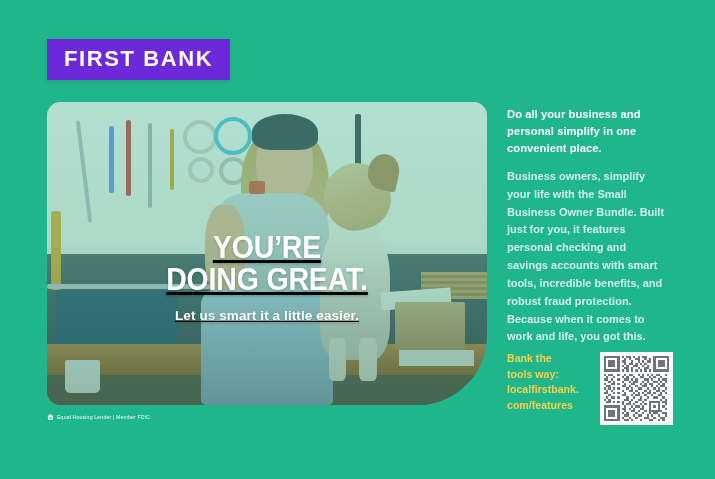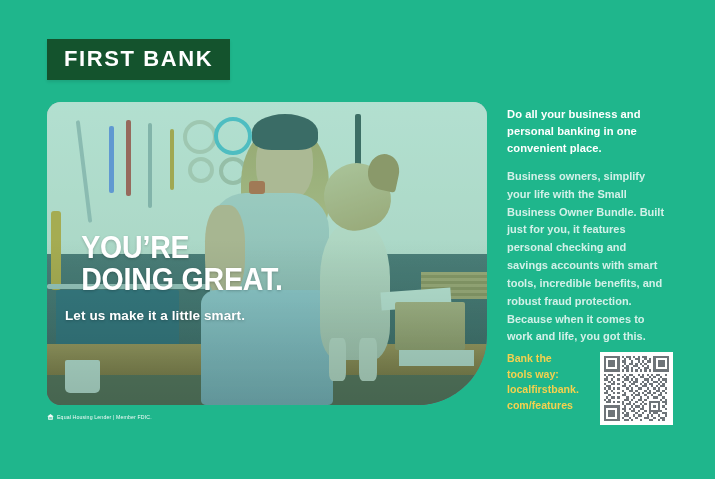--- a/index.html
+++ b/index.html
@@ -19,21 +19,21 @@
     height: 479px;
     background: #1fb68c;
     overflow: hidden;
   }
 
   
   .logo-box {
     position: absolute;
     left: 47px;
     top: 39px;
-    background: #14532d;
+    background: #6d28d9;
     padding: 9px 17px 10px 17px;
     box-shadow: 0 2px 3px rgba(0,0,0,0.10);
   }
   .logo-text {
     color: #ffffff;
     font-size: 22px;
     font-weight: bold;
     letter-spacing: 1.6px;
     line-height: 1;
     white-space: nowrap;
@@ -241,22 +241,23 @@
     position: absolute;
     inset: 0;
     background: linear-gradient(rgba(0,0,0,0) 45%, rgba(0,0,0,0.18) 100%);
   }
 
   
   .overlay-copy {
     position: absolute;
     left: 0; right: 0;
     top: 130px;
-    text-align: left;
+    text-align: center;
     padding: 0 18px;
+    text-decoration: underline;
   }
   .headline {
     color: #ffffff;
     font-size: 31px;
     font-weight: bold;
     line-height: 1.04;
     letter-spacing: -0.2px;
     transform: scaleX(0.92);
     text-shadow: 0 1px 3px rgba(0,0,0,0.22);
     font-family: "Liberation Sans", sans-serif;
@@ -381,35 +382,35 @@
       <div class="box"></div>
       <div class="paper2"></div>
       <div class="mug"></div>
     </div>
     <div class="photo-tint"></div>
     <div class="photo-shade"></div>
 
     <div class="overlay-copy">
       <div class="headline">YOU’RE</div>
       <div class="headline">DOING GREAT.</div>
-      <div class="subhead">Let us make it a little smart.</div>
+      <div class="subhead">Let us smart it a little easier.</div>
     </div>
   </div>
 
   <div class="disclosure">
     <svg class="eh-icon" viewBox="0 0 14 12">
       <path d="M7 0 L13.5 5 L11.6 5 L11.6 11.6 L2.4 11.6 L2.4 5 L0.5 5 Z" fill="#ffffff"></path>
       <rect x="4.3" y="6.3" width="5.4" height="1.1" fill="#1fb68c"></rect>
       <rect x="4.3" y="8.4" width="5.4" height="1.1" fill="#1fb68c"></rect>
     </svg>
     <span>Equal Housing Lender | Member FDIC.</span>
   </div>
 
   <div class="right-col">
-    <div class="right-heading">Do all your business and personal banking in one convenient place.</div>
+    <div class="right-heading">Do all your business and personal simplify in one convenient place.</div>
     <div class="right-body">Business owners, simplify your life with the Small Business Owner Bundle. Built just for you, it features personal checking and savings accounts with smart tools, incredible benefits, and robust fraud protection. Because when it comes to work and life, you got this.</div>
   </div>
 
   <div class="cta-block">
     <div class="cta-text">Bank the</div>
     <div class="cta-text">tools way:</div>
     <div class="cta-text">localfirstbank.</div>
     <div class="cta-text">com/features</div>
   </div>
 

